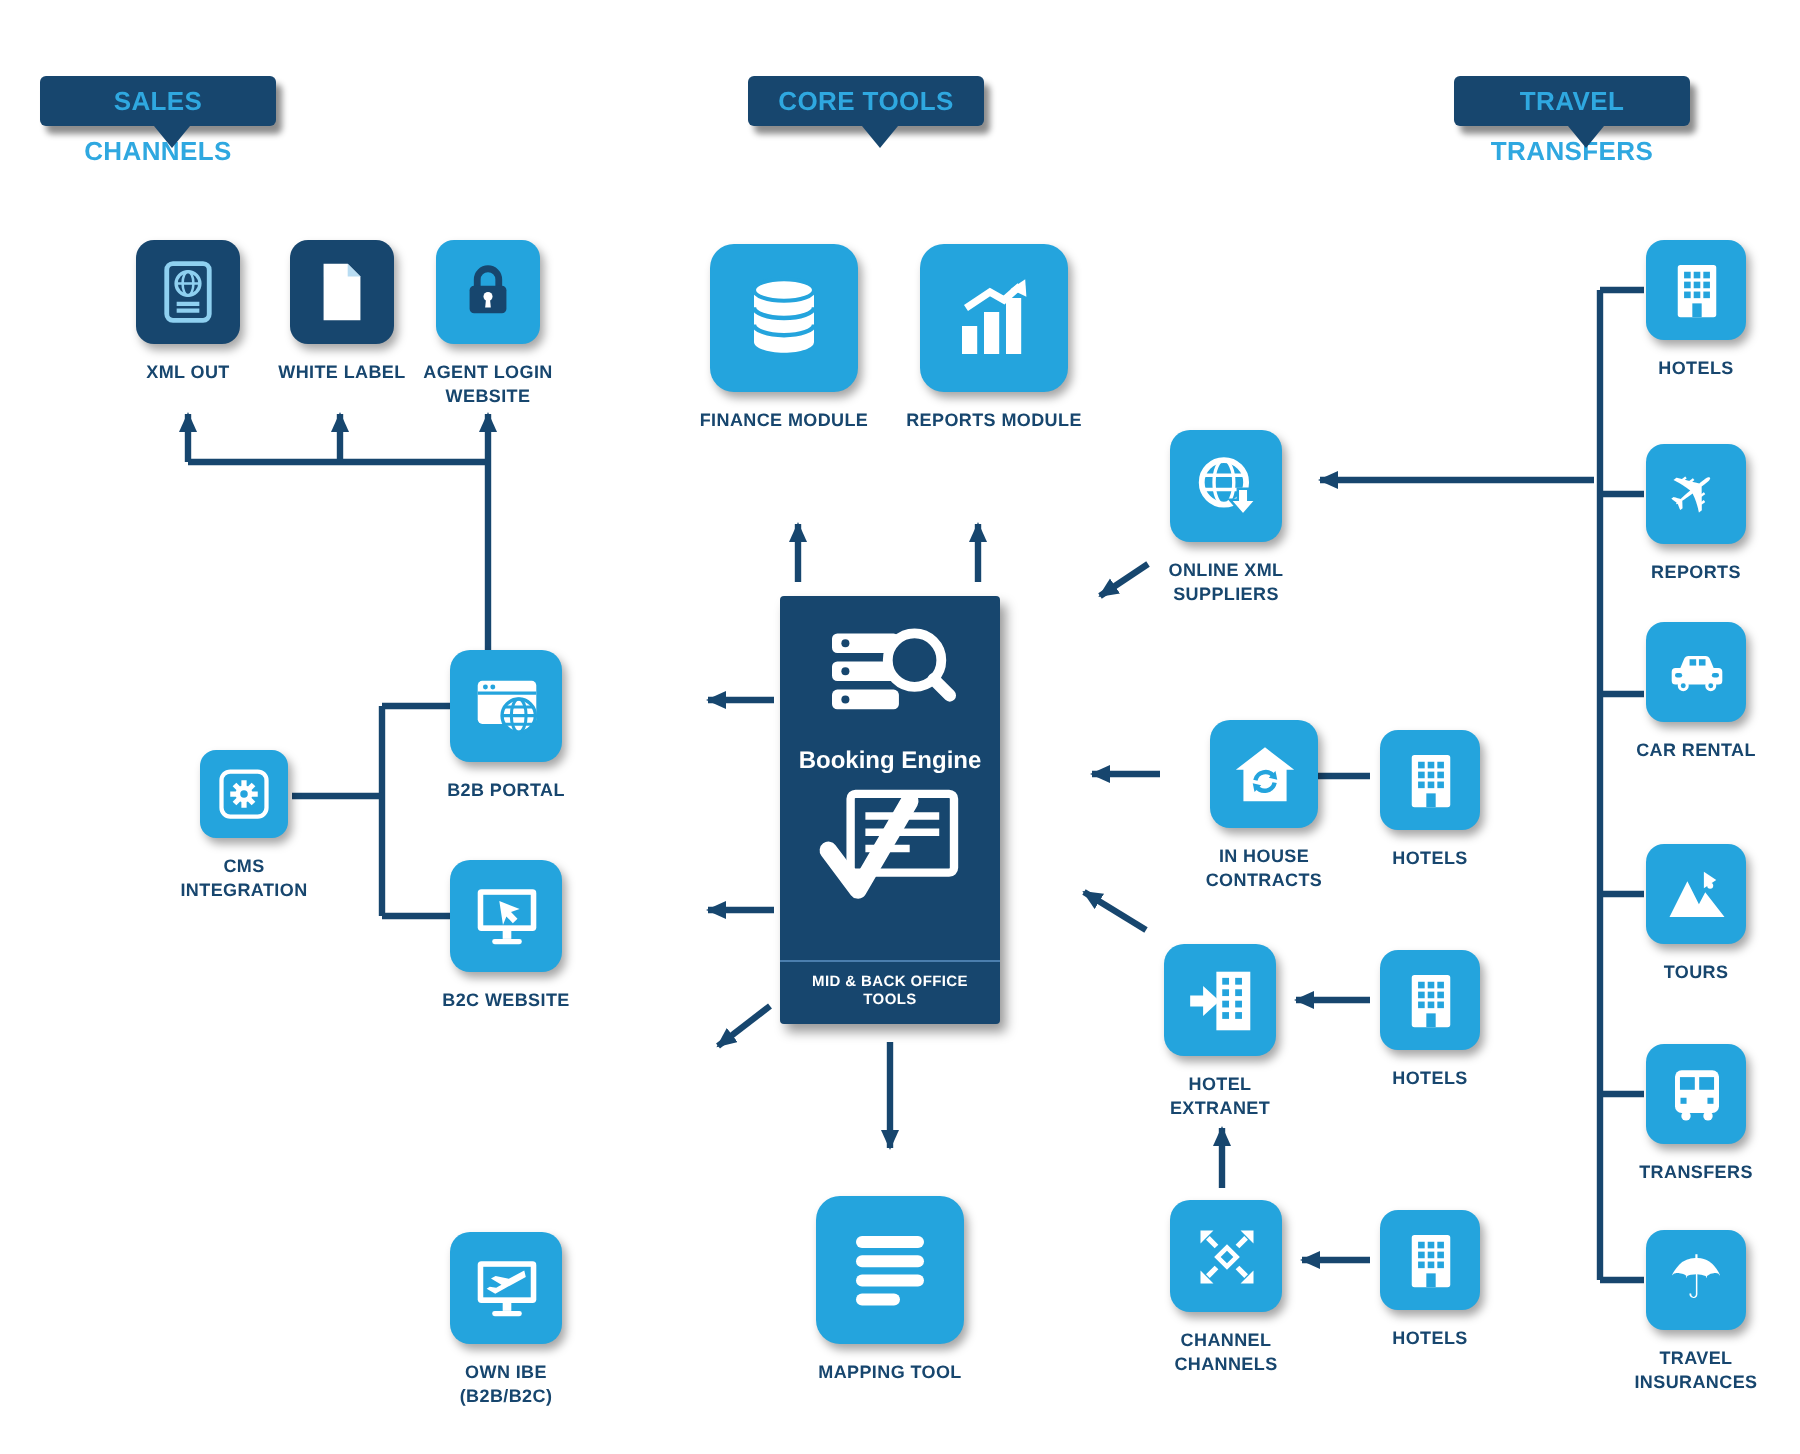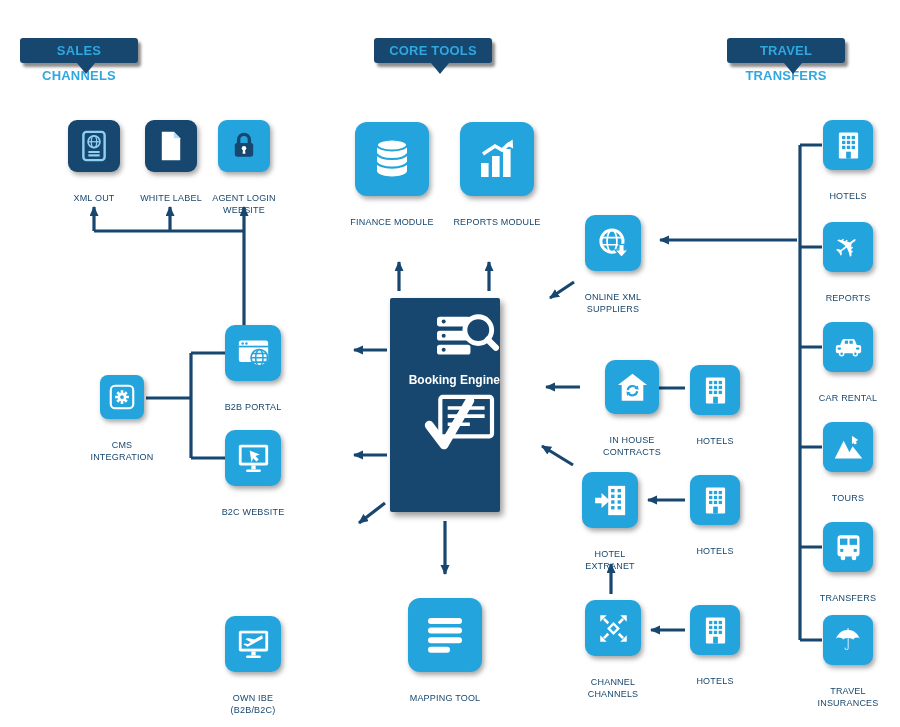--- a/index.html
+++ b/index.html
@@ -23,29 +23,29 @@
   .s52{width:52px;height:52px;border-radius:9px;}
   .s54{width:54px;height:54px;border-radius:10px;}
   .s56{width:56px;height:56px;border-radius:10px;}
   .s74{width:74px;height:74px;border-radius:12px;}
   .g30{width:30px;height:30px;}
   .g33{width:33px;height:33px;}
   .g34{width:34px;height:34px;}
   .g35{width:35px;height:35px;}
   .g37{width:37px;height:37px;}
   .g48{width:48px;height:48px;}
-  .nlabel{margin-top:21px;font-size:9px;font-weight:normal;color:#17466e;line-height:1.3;
+  .nlabel{margin-top:9px;font-size:9px;font-weight:bold;color:#17466e;line-height:1.3;
     white-space:pre-line;letter-spacing:.2px;}
   .uglyph{color:#fff;font-size:30px;line-height:1;font-family:"DejaVu Sans",sans-serif;}
   .rot{transform:rotate(-38deg);display:block;}
 
   
   .booking{position:absolute;left:390px;top:298px;width:110px;height:214px;background:#17466e;
     z-index:2;text-align:center;box-shadow:3px 4px 6px rgba(0,0,0,.4);border-radius:2px;
-    display:flex;flex-direction:column;align-items:flex-end;}
+    display:flex;flex-direction:column;align-items:center;}
   .be-g1{width:68px;height:58px;margin-top:12px;}
   .be-g2{width:80px;height:64px;margin-top:2px;}
   .be-title{color:#fff;font-size:12px;font-weight:bold;margin:5px 0 3px;}
   .be-footer{position:absolute;bottom:0;left:0;right:0;border-top:1px solid #4b7eae;
     padding:5px 2px 8px;color:#fff;font-size:7.5px;font-weight:bold;letter-spacing:.2px;}
 
   
   .wires{position:absolute;left:0;top:0;z-index:1;pointer-events:none;}
   .defs{position:absolute;width:0;height:0;}
 </style>
@@ -354,20 +354,21 @@
 </div>
 
 <div class="booking">
   <svg class="be-g1" viewBox="0 0 30 26">
       <use href="#s-engine"></use>
     </svg>
   <div class="be-title">Booking Engine</div>
   <svg class="be-g2" viewBox="0 0 30 26">
       <use href="#s-doccheck"></use>
     </svg>
+  <div class="be-footer">MID &amp; BACK OFFICE TOOLS</div>
 </div>
 
 <div class="node" style="left:397px;top:598px">
   <div class="ibox blue s74">
       <svg class="g48" viewBox="0 0 24 24">
         <use href="#s-maplist"></use>
       </svg>
     </div>
   <div class="nlabel">MAPPING TOOL</div>
 </div>
@@ -440,21 +441,21 @@
       </svg>
     </div>
   <div class="nlabel">HOTELS</div>
 </div>
 <div class="node" style="left:800px;top:222px">
   <div class="ibox blue s50">
       <span class="uglyph rot">✈</span>
     </div>
   <div class="nlabel">REPORTS</div>
 </div>
-<div class="node" style="left:800px;top:322px">
+<div class="node" style="left:800px;top:311px">
   <div class="ibox blue s50">
       <svg class="g33" viewBox="0 0 24 24">
         <use href="#s-car"></use>
       </svg>
     </div>
   <div class="nlabel">CAR RENTAL</div>
 </div>
 <div class="node" style="left:800px;top:422px">
   <div class="ibox blue s50">
       <svg class="g33" viewBox="0 0 24 24">

